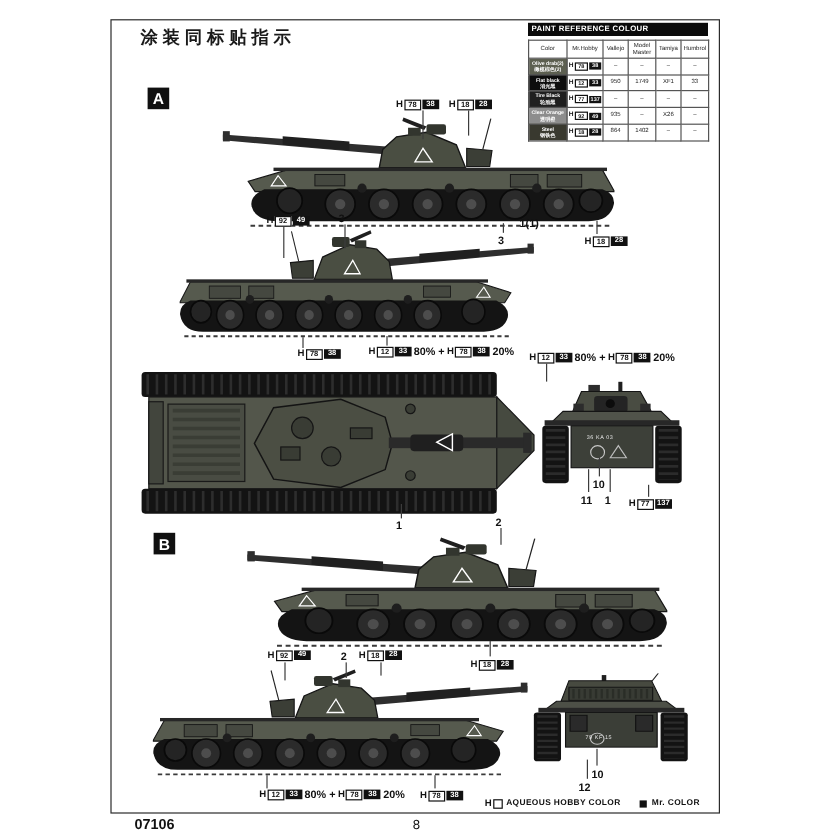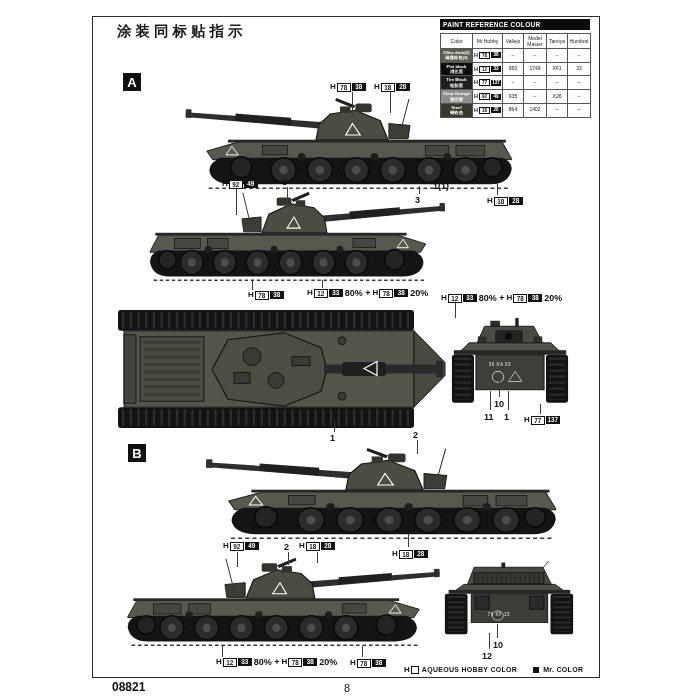--- a/index.html
+++ b/index.html
@@ -411,15 +411,15 @@
   <i class="pl" style="left:489px;top:633px;height:16px"></i>
 
   <div class="legend" style="left:404px;top:665px;">
     <span class="lh">H</span>
       <span class="lbox"></span>
     <span class="ltxt">AQUEOUS HOBBY COLOR</span>
     <span class="lsq"></span>
     <span class="ltxt">Mr. COLOR</span>
   </div>
 
-  <div class="foot-kit">08821</div>
+  <div class="foot-kit">07106</div>
   <div class="foot-page">8</div>
 </div>
 
 </body></html>

